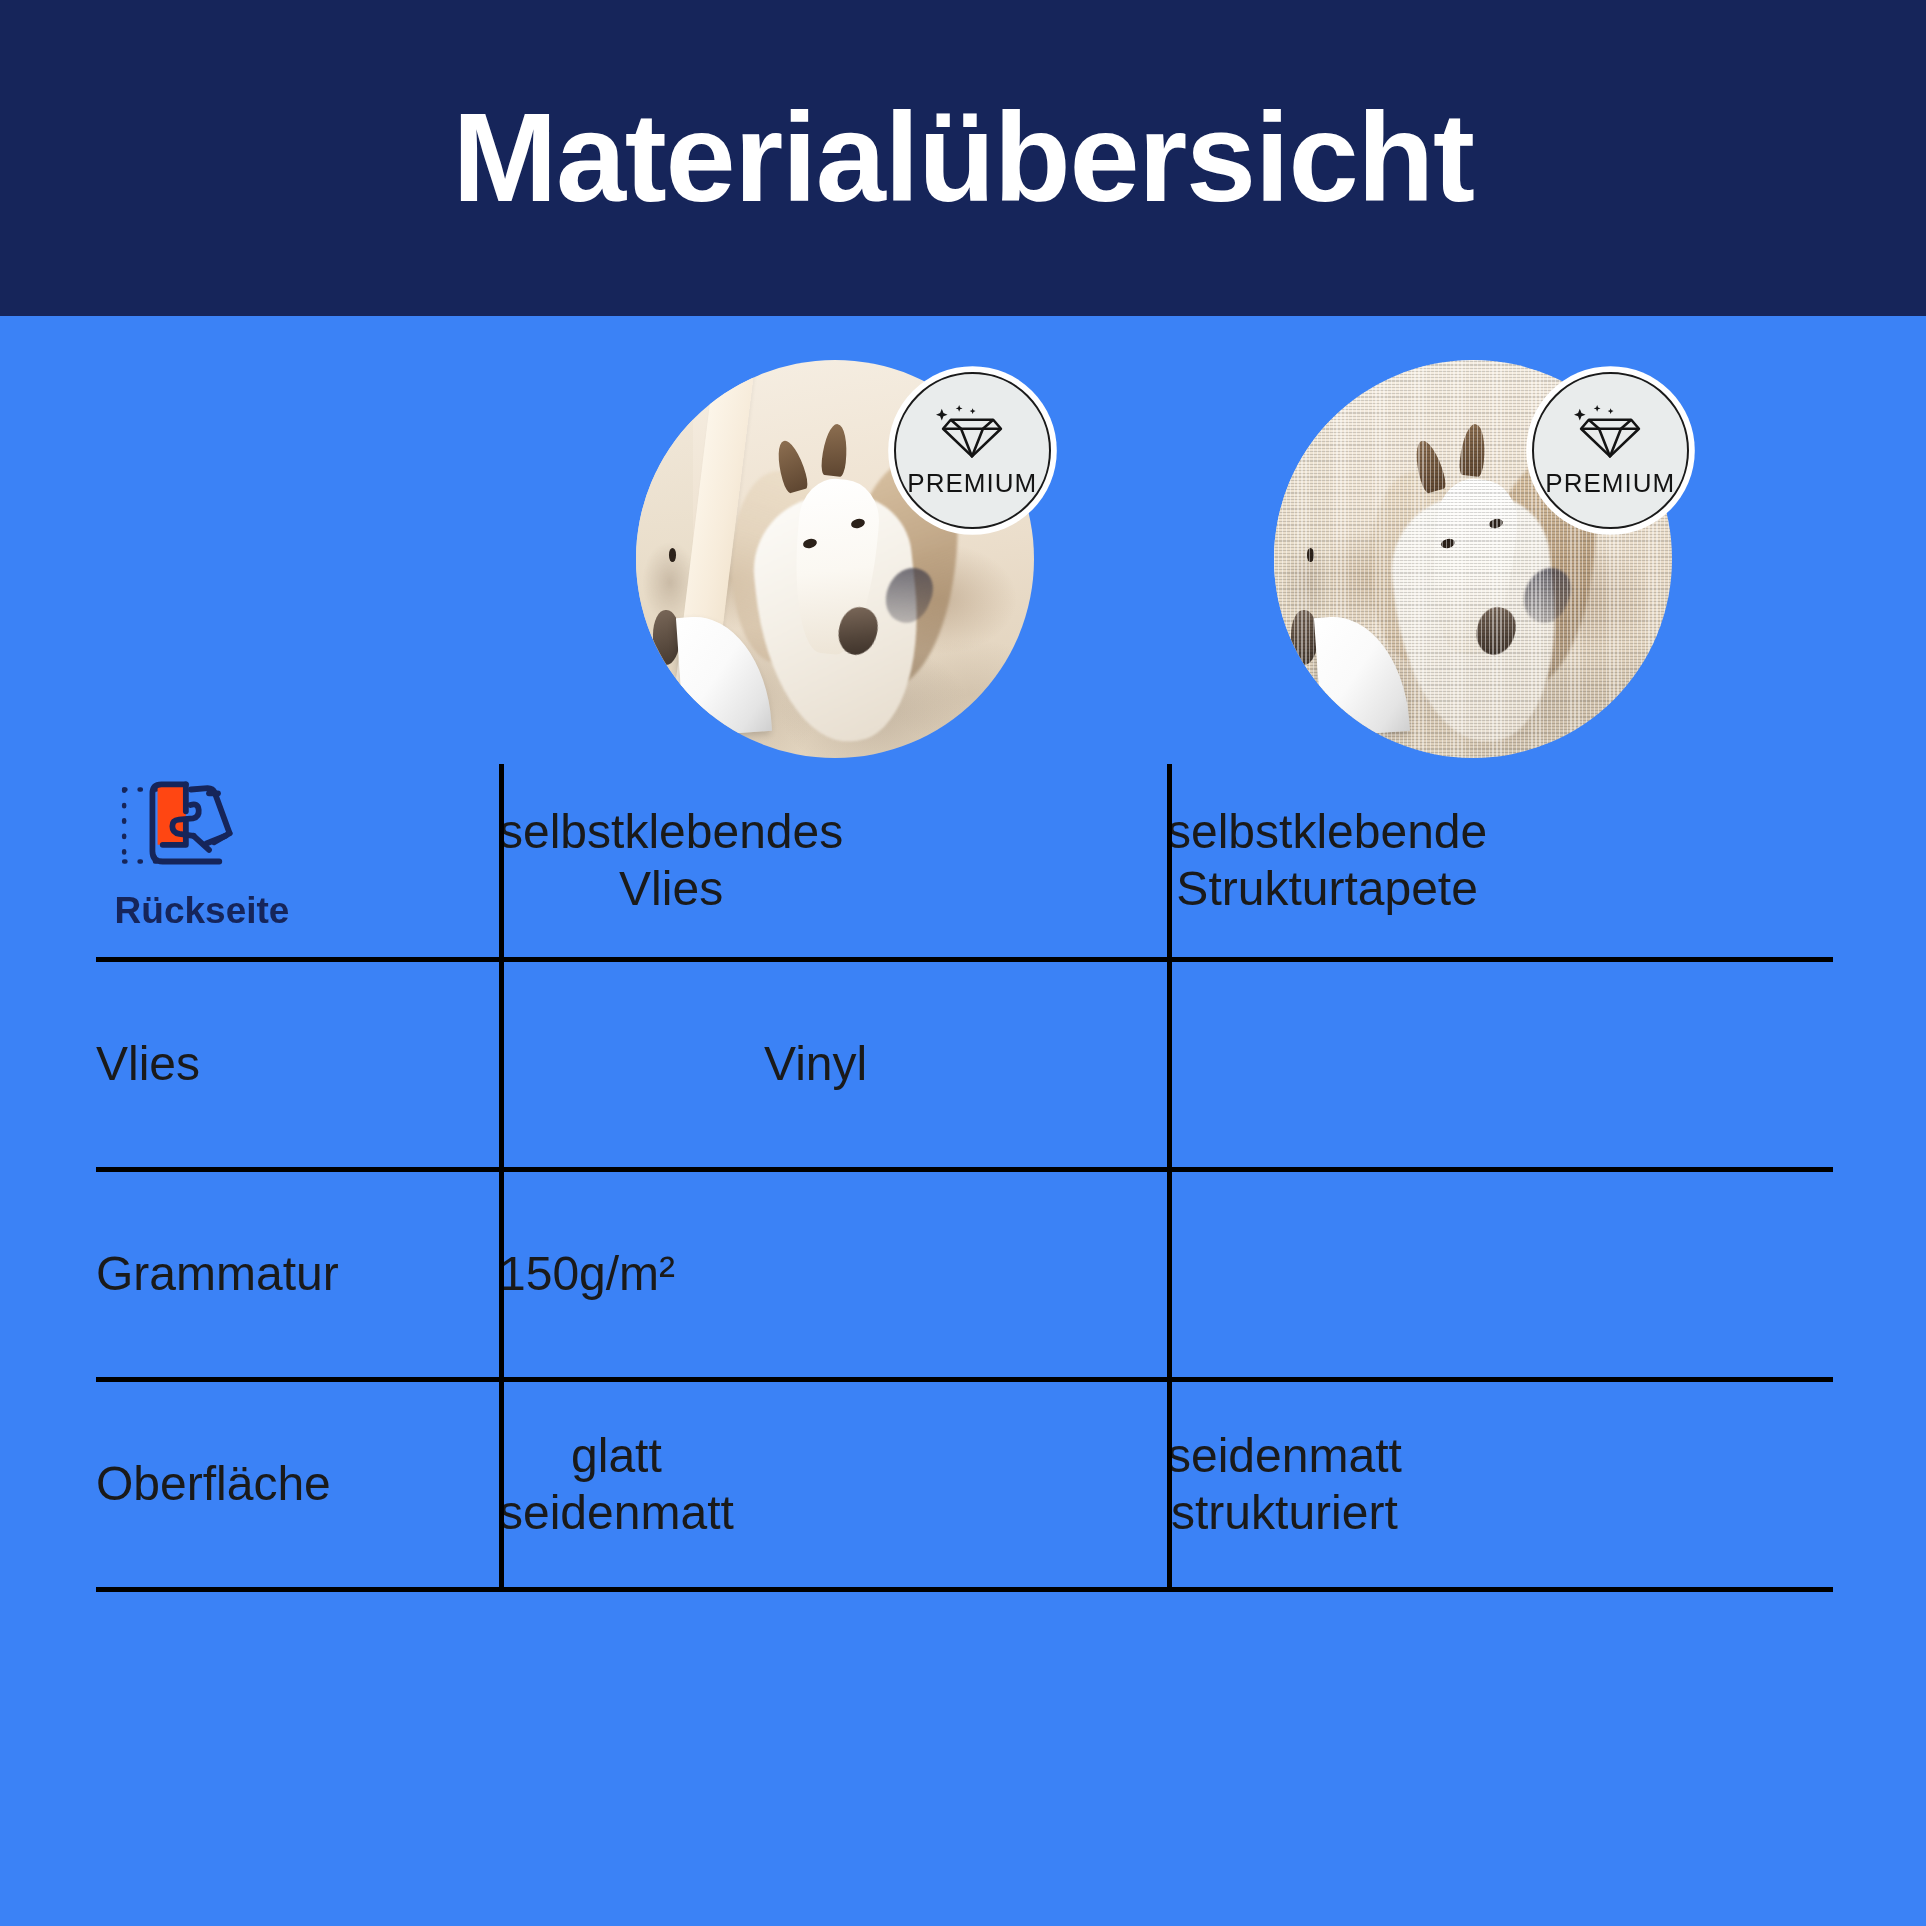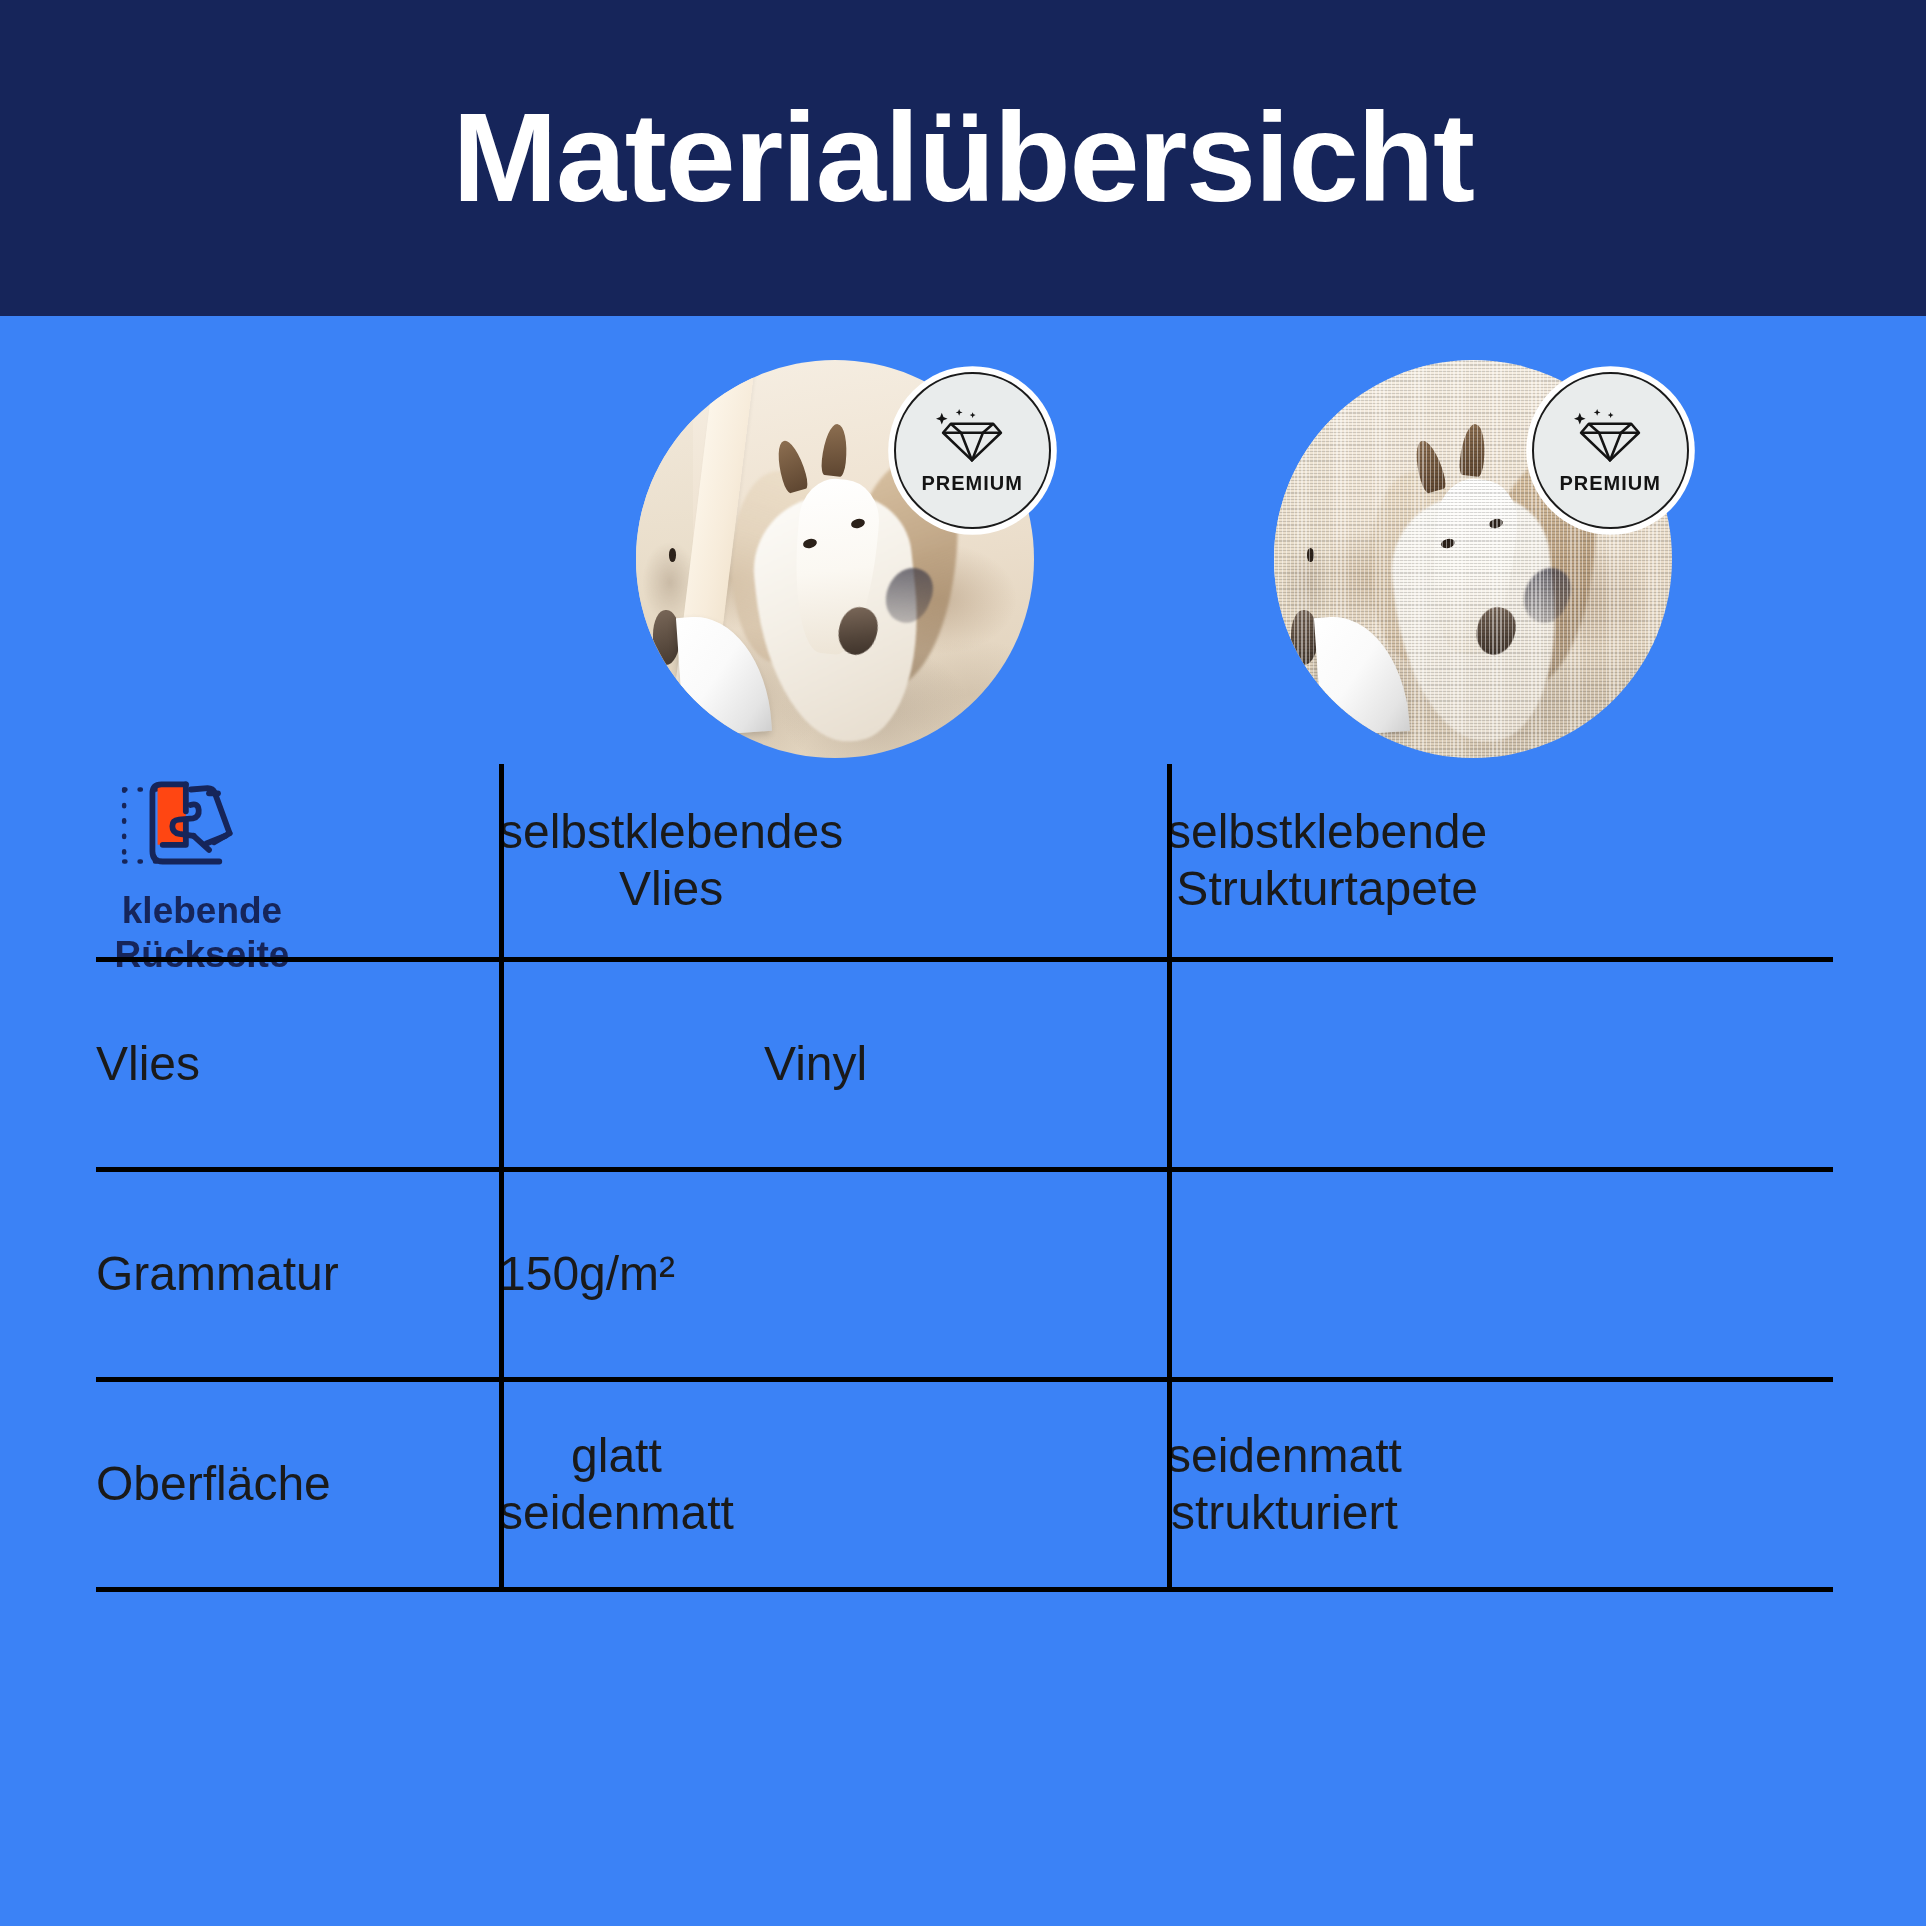--- a/index.html
+++ b/index.html
@@ -224,22 +224,22 @@
     box-shadow: 0 0 0 5.8px #ffffff;
     display: flex;
     flex-direction: column;
     align-items: center;
     justify-content: center;
     top: 11.6px;
     right: -16.7px;
   }
   .premium-diamond { margin-top: 3.9px; }
   .premium-label {
-    font-size: 20px;
-    font-weight: bold;
+    font-size: 26px;
+    font-weight: normal;
     letter-spacing: 1px;
     color: #141414;
     margin-top: 6.4px;
     font-family: "Liberation Sans", sans-serif;
   }
 
   
   #spec-table {
     position: absolute;
     left: 96px;
@@ -463,21 +463,20 @@
 
       <path d="M126 24 L152 22 q8 0 11 7 L186 92" fill="none" stroke="#16255a" stroke-width="9" stroke-linecap="round" stroke-linejoin="round"></path>
       <path d="M186 92 l-24 14" fill="none" stroke="#16255a" stroke-width="9" stroke-linecap="round"></path>
       <path d="M150 108 l30 -12" fill="none" stroke="#16255a" stroke-width="9" stroke-linecap="round"></path>
 
       <path d="M154 30 L168 30" fill="none" stroke="#16255a" stroke-width="9" stroke-linecap="round"></path>
     </svg>
   </div>
 
   <div id="sticky-label-wrap">
-    <div class="sticky-label">klebende</div>
     <div class="sticky-label">Rückseite</div>
   </div>
 
   <div id="spec-table">
 
     <div class="trow header-row">
       <div class="vdiv vdiv-1"></div>
       <div class="vdiv vdiv-2"></div>
       <div class="tcell col-label"></div>
       <div class="tcell col-a">

